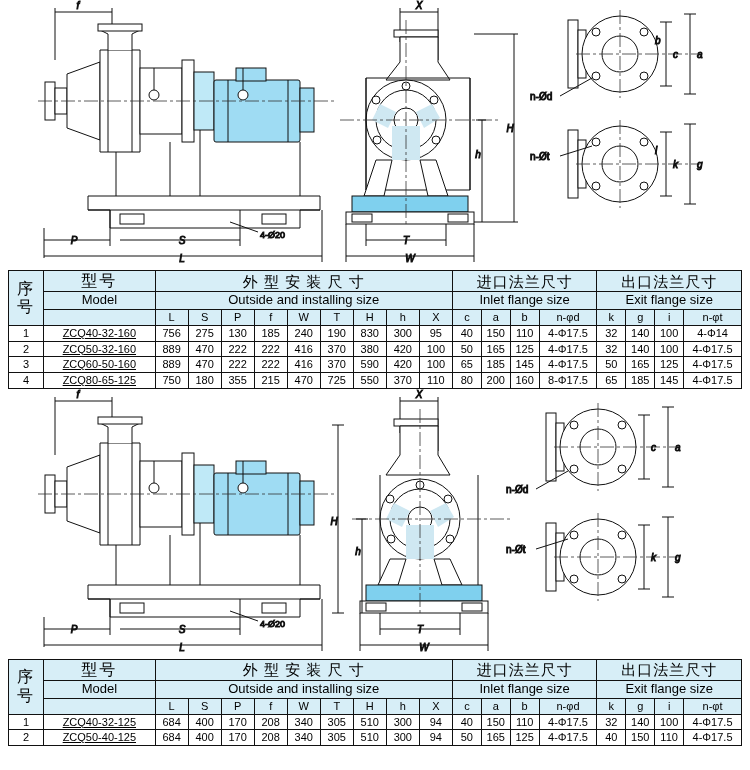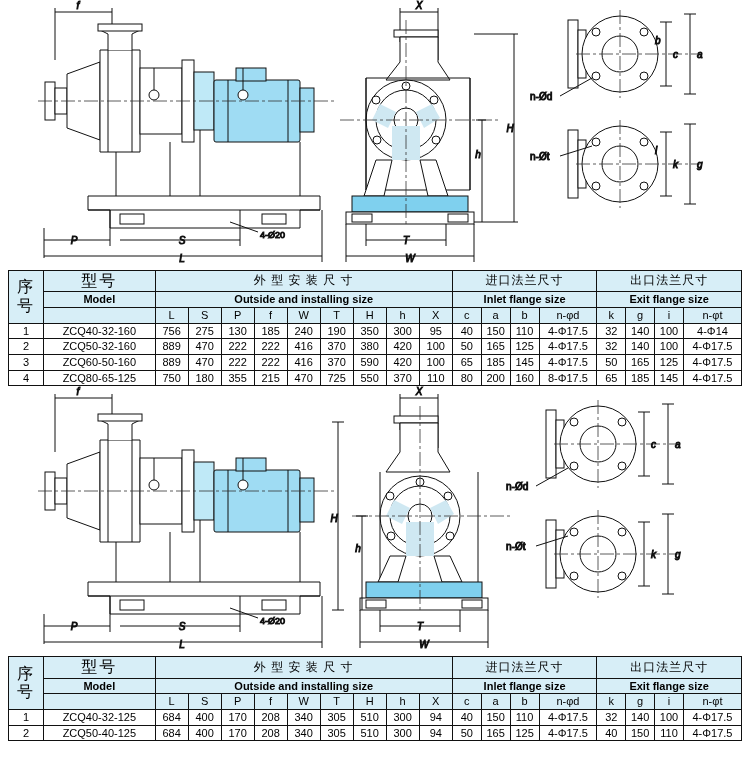--- a/index.html
+++ b/index.html
@@ -31,24 +31,24 @@
     font-size:11px;
     padding:1px 0;
     line-height:1.15;
     background:#fff;
   }
   table.spec thead th{
     background:#d7eef7;
     font-weight:normal;
   }
   .hdr-cn{font-size:16px;letter-spacing:2px;}
-  .hdr-en{font-size:11px;font-weight:bold;}
-  .grp-cn{font-size:12px;letter-spacing:1px;}
+  .hdr-en{font-size:13px;}
+  .grp-cn{font-size:15px;letter-spacing:1px;}
   .rowlabel{font-size:11px;}
-  .model-cell{font-size:11px;}
+  .model-cell{font-size:11px;text-decoration:underline;}
   .tbl-wrap{margin-top:2px;}
 
   
   col.c-no{width:34px;}
   col.c-model{width:108px;}
   col.c-dim{width:32px;}
   col.c-npd{width:56px;}
   col.c-small{width:28px;}
   .lbl-i{font-size:10px;font-style:italic;}
 </style>
@@ -288,21 +288,21 @@
     <tbody id="t1-body">
           <tr>
             <td class="rowlabel">1</td>
             <td class="model-cell">ZCQ40-32-160</td>
             <td>756</td>
             <td>275</td>
             <td>130</td>
             <td>185</td>
             <td>240</td>
             <td>190</td>
-            <td>350</td>
+            <td>830</td>
             <td>300</td>
             <td>95</td>
             <td>40</td>
             <td>150</td>
             <td>110</td>
             <td>4-Φ17.5</td>
             <td>32</td>
             <td>140</td>
             <td>100</td>
             <td>4-Φ14</td>

